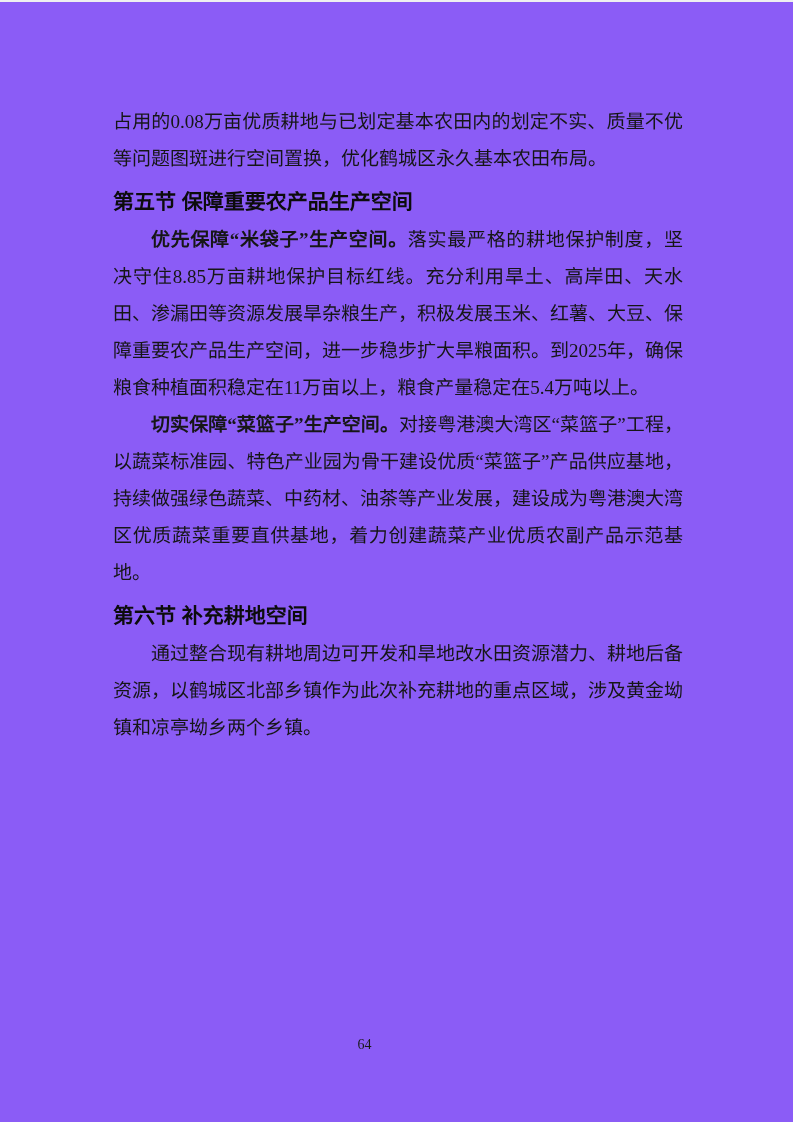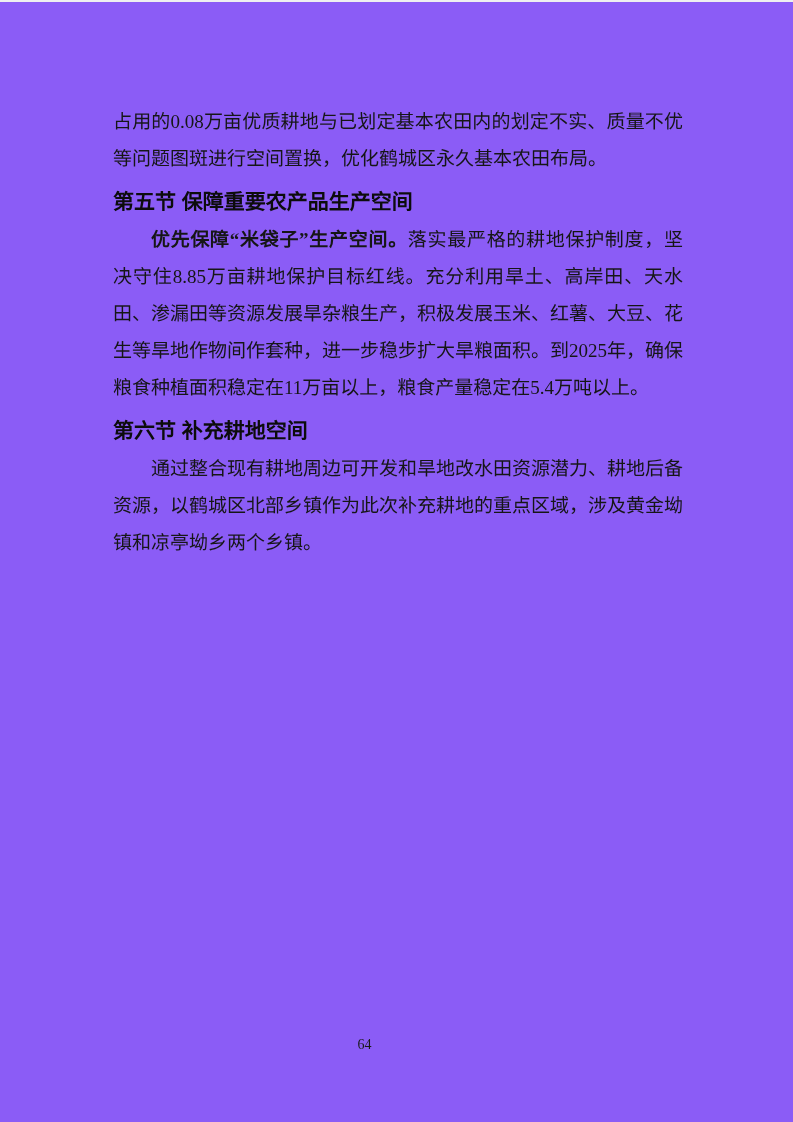--- a/index.html
+++ b/index.html
@@ -65,20 +65,21 @@
     color: #1a1a1a;
   }
 </style>
 </head>
 <body>
 
 <div class="page">
   <div class="content">
       <p class="para no-indent">占用的0.08万亩优质耕地与已划定基本农田内的划定不实、质量不优等问题图斑进行空间置换，优化鹤城区永久基本农田布局。</p>
       <h2 class="heading">第五节 保障重要农产品生产空间</h2>
-      <p class="para"><b class="lead">优先保障“米袋子”生产空间。</b><span>落实最严格的耕地保护制度，坚决守住8.85万亩耕地保护目标红线。充分利用旱土、高岸田、天水田、渗漏田等资源发展旱杂粮生产，积极发展玉米、红薯、大豆、花生等旱地作物间作套种，进一步稳步扩大旱粮面积。到2025年，确保粮食种植面积稳定在11万亩以上，粮食产量稳定在5.4万吨以上。</span></p>
+      <p class="para"><b class="lead">优先保障“米袋子”生产空间。</b><span>落实最严格的耕地保护制度，坚决守住8.85万亩耕地保护目标红线。充分利用旱土、高岸田、天水田、渗漏田等资源发展旱杂粮生产，积极发展玉米、红薯、大豆、保障重要农产品生产空间，进一步稳步扩大旱粮面积。到2025年，确保粮食种植面积稳定在11万亩以上，粮食产量稳定在5.4万吨以上。</span></p>
+      <p class="para"><b class="lead">切实保障“菜篮子”生产空间。</b><span>对接粤港澳大湾区“菜篮子”工程，以蔬菜标准园、特色产业园为骨干建设优质“菜篮子”产品供应基地，持续做强绿色蔬菜、中药材、油茶等产业发展，建设成为粤港澳大湾区优质蔬菜重要直供基地，着力创建蔬菜产业优质农副产品示范基地。</span></p>
       <h2 class="heading">第六节 补充耕地空间</h2>
       <p class="para">通过整合现有耕地周边可开发和旱地改水田资源潜力、耕地后备资源，以鹤城区北部乡镇作为此次补充耕地的重点区域，涉及黄金坳镇和凉亭坳乡两个乡镇。</p>
     </div>
   <div class="footer">
     <span>64</span>
   </div>
 </div>
 
 </body></html>

